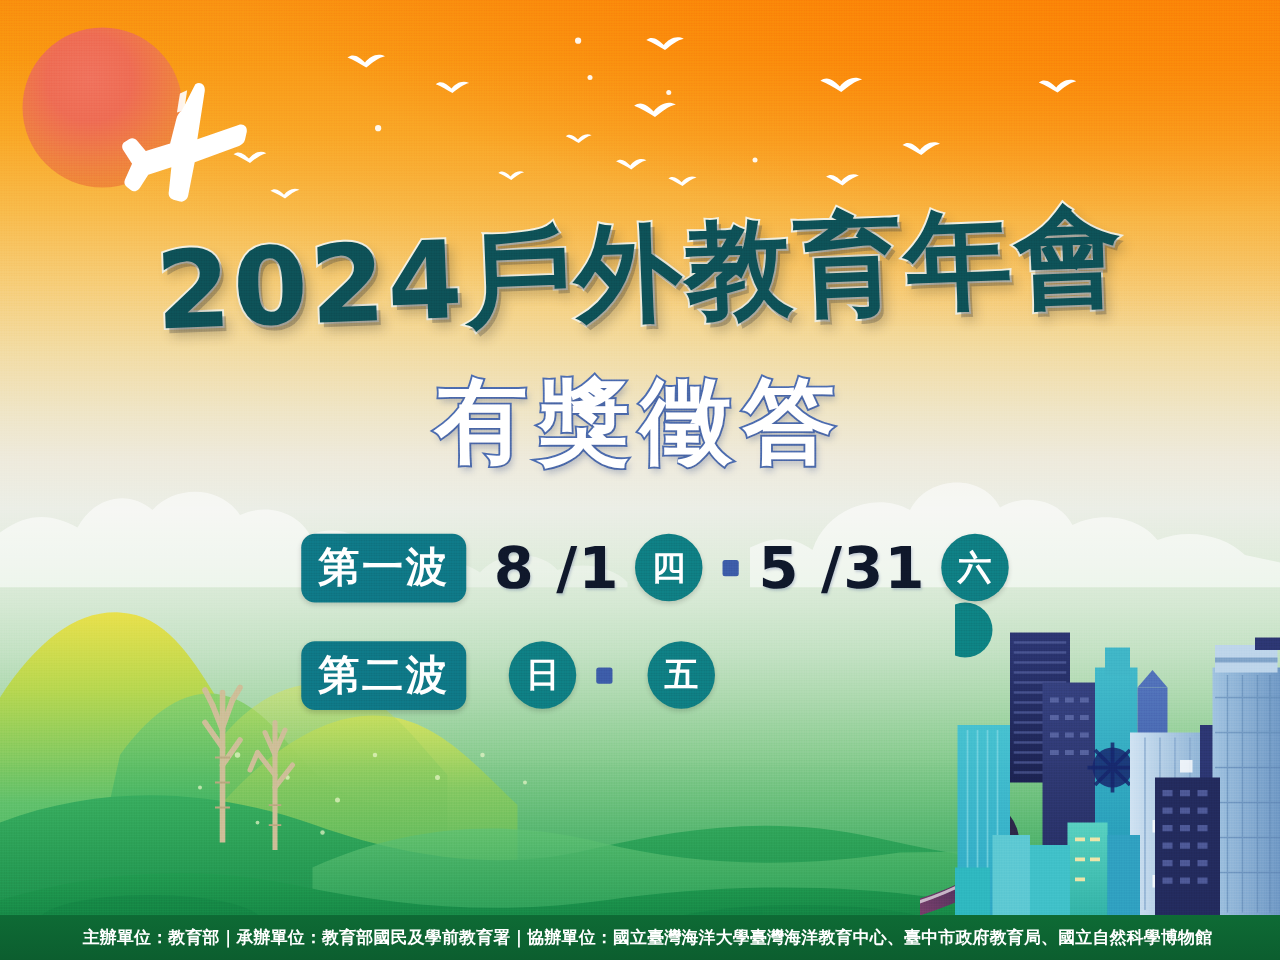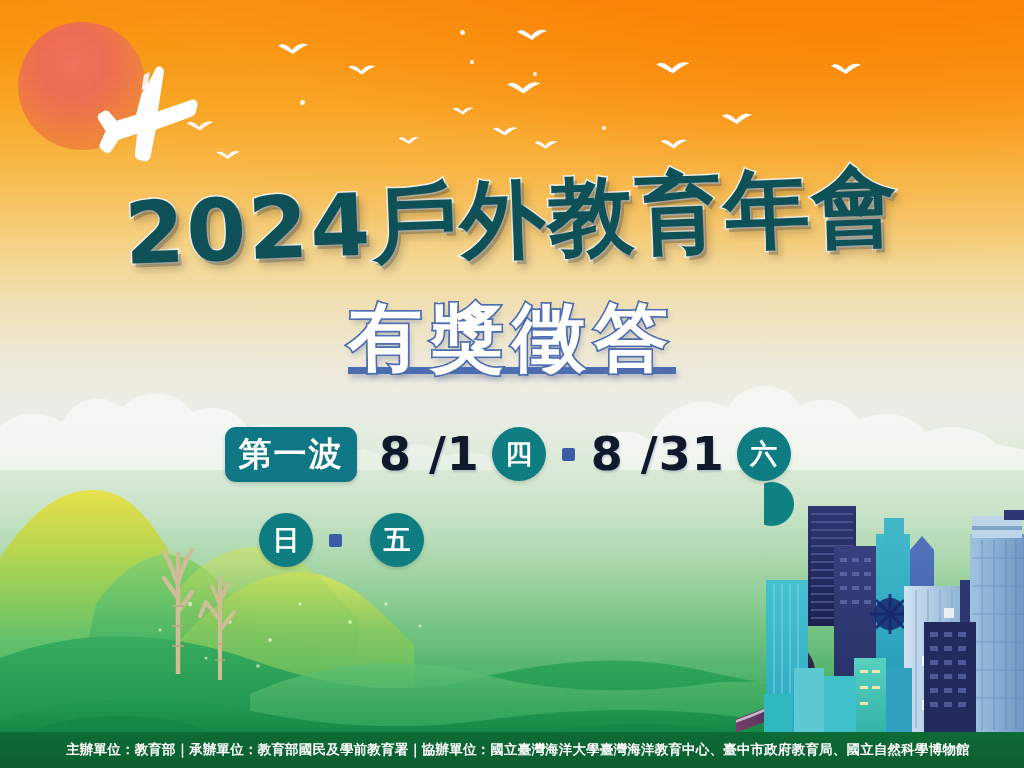--- a/index.html
+++ b/index.html
@@ -118,41 +118,41 @@
   .sub-title {
     display:inline-block;
     font-family:"DejaVu Sans","Liberation Sans",sans-serif;
     font-size:74px; font-weight:bold; line-height:1;
     letter-spacing:8px;
     color:#ffffff;
     -webkit-text-stroke:3px #4b6bb0;
     paint-order:stroke fill;
     text-shadow:2px 4px 6px rgba(70,90,140,.35);
     white-space:nowrap;
-    text-decoration:underline;
   }
 
   
   .waves { position:absolute; left:225px; top:424px; width:640px; }
   .wave-row {
     display:flex; align-items:center;
     height:60px; margin-bottom:26px;
     white-space:nowrap;
   }
   .wave-badge {
     flex:none;
     min-width:132px; height:55px;
     border-radius:11px;
     background:#0e7583;
     color:#ffffff;
     font-size:33px; font-weight:bold;
     letter-spacing:2px;
     display:flex; align-items:center; justify-content:center;
     box-shadow:0 2px 4px rgba(0,0,0,.16);
     font-family:"DejaVu Sans","Liberation Sans",sans-serif;
+    margin-left:16px;
   }
   .date-part {
     font-family:"DejaVu Sans","Liberation Sans",sans-serif;
     font-size:46px; font-weight:bold;
     color:#0f172a;
     letter-spacing:1px;
     text-shadow:1px 2px 2px rgba(60,80,140,.25);
     line-height:1;
   }
   .dow {
@@ -550,26 +550,27 @@
 
     <div class="wave-row">
       <div class="wave-badge">第一波</div>
       <span class="sp-22"></span>
       <span class="date-part">8 /1</span>
       <span class="sp-12"></span>
       <span class="dow">四</span>
       <span class="sp-16"></span>
       <span class="sep-dot"></span>
       <span class="sp-16"></span>
-      <span class="date-part">8 /31</span>
+      <span class="date-part">5 /31</span>
       <span class="sp-12"></span>
       <span class="dow">六</span>
     </div>
 
     <div class="wave-row">
+      <div class="wave-badge">第二波</div>
       <span class="sp-22"></span>
       <span class="sp-12"></span>
       <span class="dow">日</span>
       <span class="sp-16"></span>
       <span class="sep-dot"></span>
       <span class="sp-16"></span>
       <span class="sp-12"></span>
       <span class="dow">五</span>
     </div>
 

